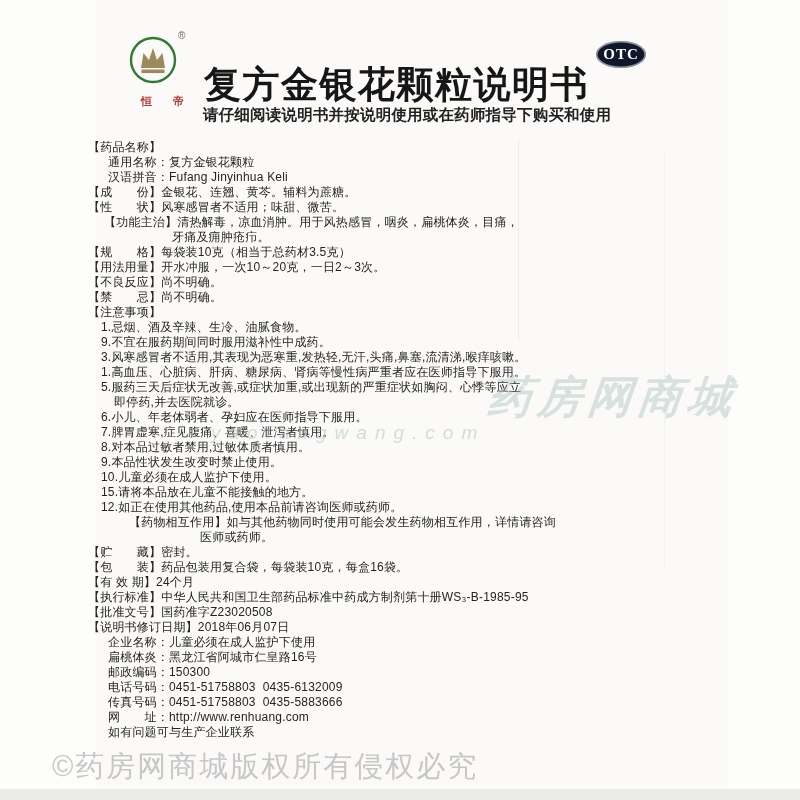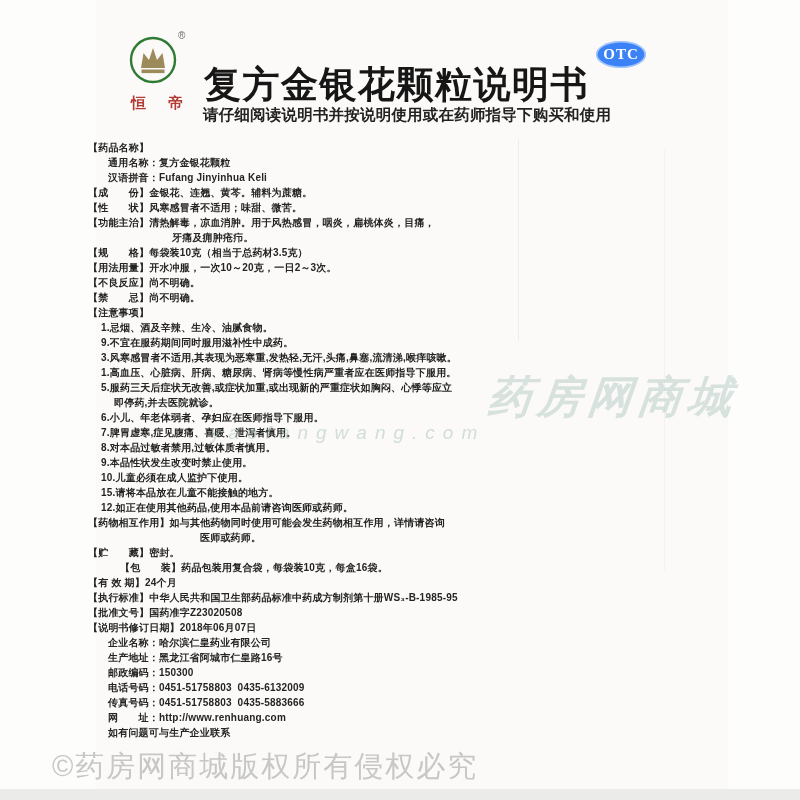--- a/index.html
+++ b/index.html
@@ -14,42 +14,42 @@
   .crease{position:absolute;width:1px;background:rgba(0,0,0,0.05);}
   .crease-a{left:518px;top:140px;height:200px;}
   .crease-b{left:664px;top:150px;height:420px;background:rgba(0,0,0,0.03);}
 
   
   .logo{position:absolute;left:126px;top:30px;width:70px;height:82px;}
   .logo svg{position:absolute;left:0;top:4px;}
   .logo-reg{position:absolute;left:52px;top:0;font-size:10px;color:#666;}
   .logo-chars{
     position:absolute;left:5px;top:64px;width:62px;
-    font-size:15px;font-weight:700;color:#b23b34;letter-spacing:9px;white-space:pre;
+    font-size:11px;font-weight:700;color:#b23b34;letter-spacing:9px;white-space:pre;text-align:right;
   }
   .otc-badge{
     position:absolute;left:596px;top:41px;width:50px;height:27px;border-radius:50%;
     background:#c5242c;color:#ffffff;display:flex;align-items:center;justify-content:center;
     font-family:"Liberation Serif","DejaVu Serif",serif;
     font-weight:700;font-size:15px;letter-spacing:1px;
     box-shadow:inset 0 0 0 1.5px rgba(255,255,255,0.55);
   }
   .page-title{
     position:absolute;left:200px;top:56px;margin:4px;
     font-size:37px;font-weight:900;color:#161616;letter-spacing:1.5px;white-space:nowrap;
   }
   .page-subtitle{
     position:absolute;left:203px;top:105px;margin:0;
     font-size:15.5px;font-weight:700;color:#222;letter-spacing:0.2px;white-space:nowrap;
   }
 
   
   .doc-body{position:absolute;left:88px;top:140px;width:640px;}
   .doc-line{
-    font-size:10px;font-weight:700;line-height:15px;color:#242424;
+    font-size:12px;font-weight:400;line-height:15px;color:#242424;
     white-space:pre;letter-spacing:0.2px;
   }
 
   
   .wm-center{
     position:absolute;left:488px;top:368px;
     font-size:44px;font-weight:900;font-style:italic;
     color:rgba(158,186,179,0.38);letter-spacing:6px;white-space:nowrap;
     transform:skewX(-6deg);
   }
@@ -73,61 +73,61 @@
 <div class="logo">
   <svg width="56" height="58" viewBox="0 0 56 58">
     <circle cx="27" cy="26" r="22" fill="none" stroke="#2f7b33" stroke-width="2.4"></circle>
     <path d="M15 34 L17.5 19 L23 26 L27 14 L31 26 L36.5 19 L39 34 Z" fill="#9d8a5b"></path>
     <rect x="15.5" y="35.5" width="23" height="3.6" fill="#9d8a5b"></rect>
   </svg>
   <span class="logo-reg">®</span>
   <div class="logo-chars" style="color: rgb(178, 59, 52);">恒 帝</div>
 </div>
 
-<div class="otc-badge" style="background: #3b82f6;">OTC</div>
+<div class="otc-badge" style="background: #0f172a;">OTC</div>
 
 <h1 class="page-title">复方金银花颗粒说明书</h1>
 <p class="page-subtitle">请仔细阅读说明书并按说明使用或在药师指导下购买和使用</p>
 
 <main class="doc-body">
     <div class="doc-line" style="padding-left: 0px;">【药品名称】</div>
     <div class="doc-line" style="padding-left: 20px;">通用名称：复方金银花颗粒</div>
     <div class="doc-line" style="padding-left: 20px;">汉语拼音：Fufang Jinyinhua Keli</div>
     <div class="doc-line" style="padding-left: 0px;">【成　　份】金银花、连翘、黄芩。辅料为蔗糖。</div>
     <div class="doc-line" style="padding-left: 0px;">【性　　状】风寒感冒者不适用；味甜、微苦。</div>
-    <div class="doc-line" style="padding-left: 0px;">【功能主治】清热解毒，凉血消肿。用于风热感冒，咽炎，扁桃体炎，目痛，</div>
+    <div class="doc-line" style="padding-left: 0px; margin-left: 16px;">【功能主治】清热解毒，凉血消肿。用于风热感冒，咽炎，扁桃体炎，目痛，</div>
     <div class="doc-line" style="padding-left: 84px;">牙痛及痈肿疮疖。</div>
     <div class="doc-line" style="padding-left: 0px;">【规　　格】每袋装10克（相当于总药材3.5克）</div>
     <div class="doc-line" style="padding-left: 0px;">【用法用量】开水冲服，一次10～20克，一日2～3次。</div>
     <div class="doc-line" style="padding-left: 0px;">【不良反应】尚不明确。</div>
     <div class="doc-line" style="padding-left: 0px;">【禁　　忌】尚不明确。</div>
     <div class="doc-line" style="padding-left: 0px;">【注意事项】</div>
     <div class="doc-line" style="padding-left: 13px;">1.忌烟、酒及辛辣、生冷、油腻食物。</div>
     <div class="doc-line" style="padding-left: 13px;">9.不宜在服药期间同时服用滋补性中成药。</div>
     <div class="doc-line" style="padding-left: 13px;">3.风寒感冒者不适用,其表现为恶寒重,发热轻,无汗,头痛,鼻塞,流清涕,喉痒咳嗽。</div>
     <div class="doc-line" style="padding-left: 13px;">1.高血压、心脏病、肝病、糖尿病、肾病等慢性病严重者应在医师指导下服用。</div>
     <div class="doc-line" style="padding-left: 13px;">5.服药三天后症状无改善,或症状加重,或出现新的严重症状如胸闷、心悸等应立</div>
     <div class="doc-line" style="padding-left: 26px;">即停药,并去医院就诊。</div>
     <div class="doc-line" style="padding-left: 13px;">6.小儿、年老体弱者、孕妇应在医师指导下服用。</div>
     <div class="doc-line" style="padding-left: 13px;">7.脾胃虚寒,症见腹痛、喜暖、泄泻者慎用。</div>
     <div class="doc-line" style="padding-left: 13px;">8.对本品过敏者禁用,过敏体质者慎用。</div>
     <div class="doc-line" style="padding-left: 13px;">9.本品性状发生改变时禁止使用。</div>
     <div class="doc-line" style="padding-left: 13px;">10.儿童必须在成人监护下使用。</div>
     <div class="doc-line" style="padding-left: 13px;">15.请将本品放在儿童不能接触的地方。</div>
     <div class="doc-line" style="padding-left: 13px;">12.如正在使用其他药品,使用本品前请咨询医师或药师。</div>
-    <div class="doc-line" style="padding-left: 0px;">【药物相互作用】如与其他药物同时使用可能会发生药物相互作用，详情请咨询</div>
+    <div class="doc-line" style="padding-left: 0px; margin-left: 41px;">【药物相互作用】如与其他药物同时使用可能会发生药物相互作用，详情请咨询</div>
     <div class="doc-line" style="padding-left: 112px;">医师或药师。</div>
     <div class="doc-line" style="padding-left: 0px;">【贮　　藏】密封。</div>
-    <div class="doc-line" style="padding-left: 0px; margin-left: 32px;">【包　　装】药品包装用复合袋，每袋装10克，每盒16袋。</div>
+    <div class="doc-line" style="padding-left: 0px;">【包　　装】药品包装用复合袋，每袋装10克，每盒16袋。</div>
     <div class="doc-line" style="padding-left: 0px;">【有 效 期】24个月</div>
     <div class="doc-line" style="padding-left: 0px;">【执行标准】中华人民共和国卫生部药品标准中药成方制剂第十册WS₃-B-1985-95</div>
     <div class="doc-line" style="padding-left: 0px;">【批准文号】国药准字Z23020508</div>
     <div class="doc-line" style="padding-left: 0px;">【说明书修订日期】2018年06月07日</div>
-    <div class="doc-line" style="padding-left: 20px;">企业名称：哈尔滨仁皇药业有限公司</div>
-    <div class="doc-line" style="padding-left: 20px;">生产地址：黑龙江省阿城市仁皇路16号</div>
+    <div class="doc-line" style="padding-left: 20px;">企业名称：儿童必须在成人监护下使用</div>
+    <div class="doc-line" style="padding-left: 20px;">扁桃体炎：黑龙江省阿城市仁皇路16号</div>
     <div class="doc-line" style="padding-left: 20px;">邮政编码：150300</div>
     <div class="doc-line" style="padding-left: 20px;">电话号码：0451-51758803  0435-6132009</div>
     <div class="doc-line" style="padding-left: 20px;">传真号码：0451-51758803  0435-5883666</div>
     <div class="doc-line" style="padding-left: 20px;">网　　址：http://www.renhuang.com</div>
     <div class="doc-line" style="padding-left: 20px;">如有问题可与生产企业联系</div>
   </main>
 
 <div class="wm-center">药房网商城</div>
 <div class="wm-url">yaofangwang.com</div>
 <div class="wm-bottom">©药房网商城版权所有侵权必究</div>

